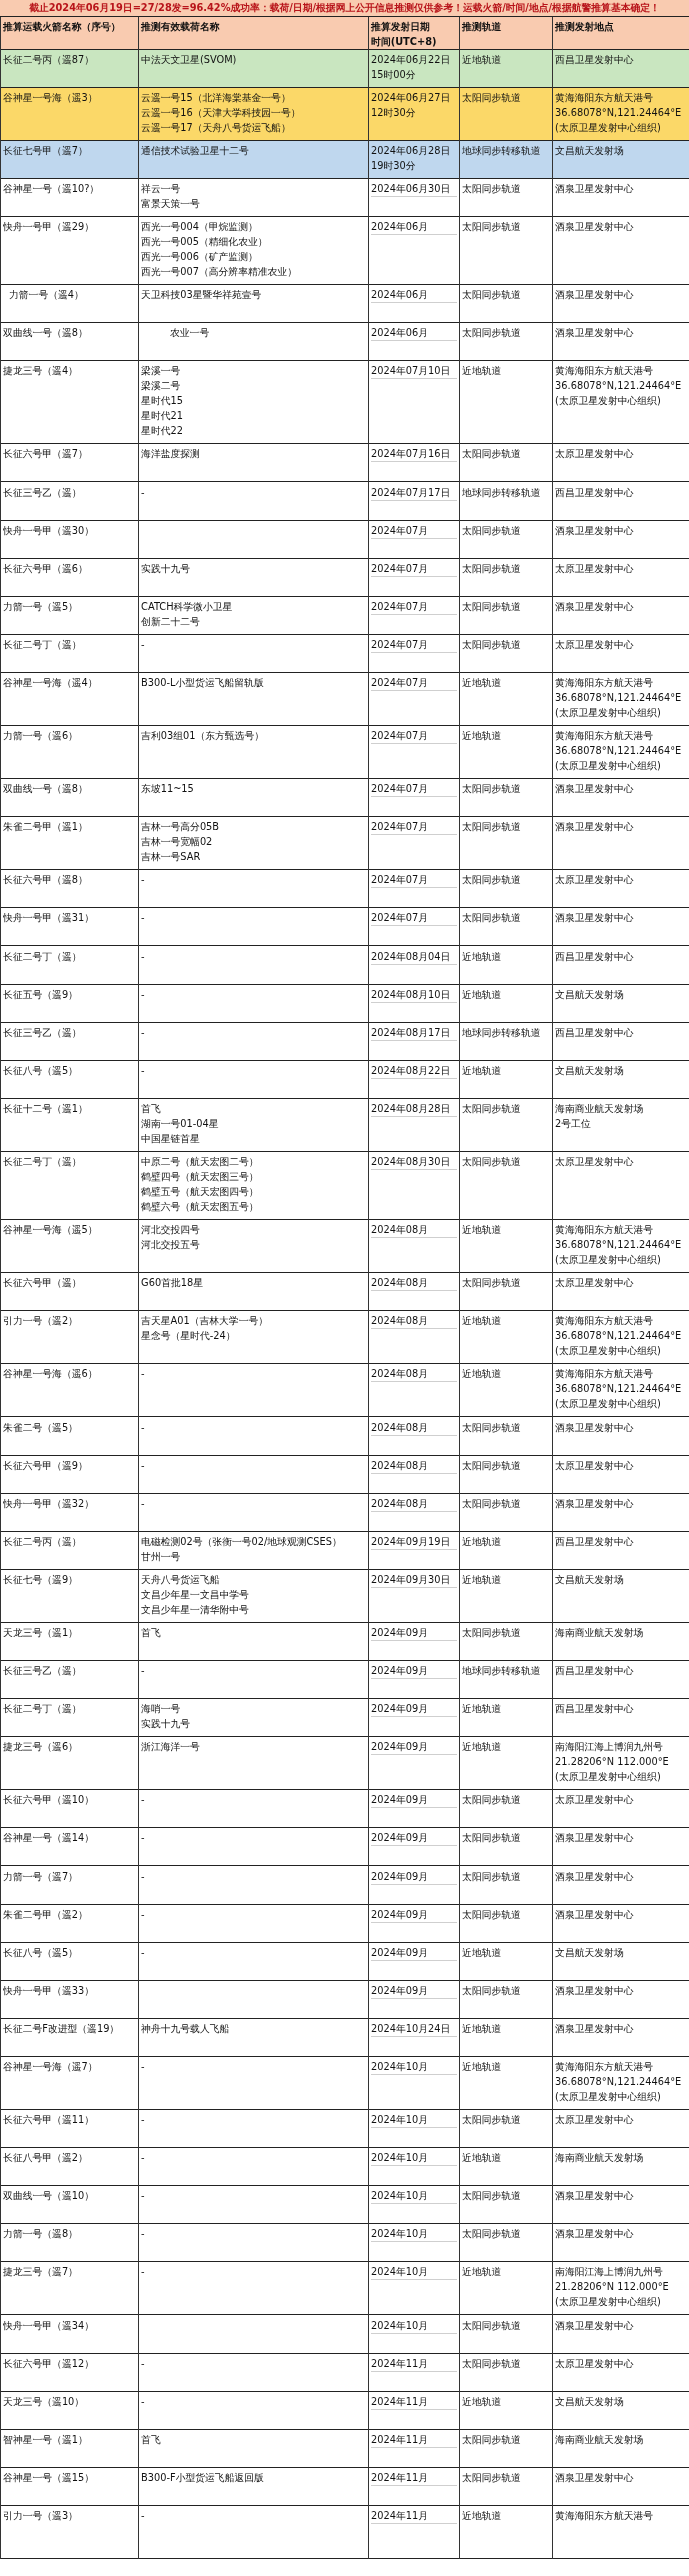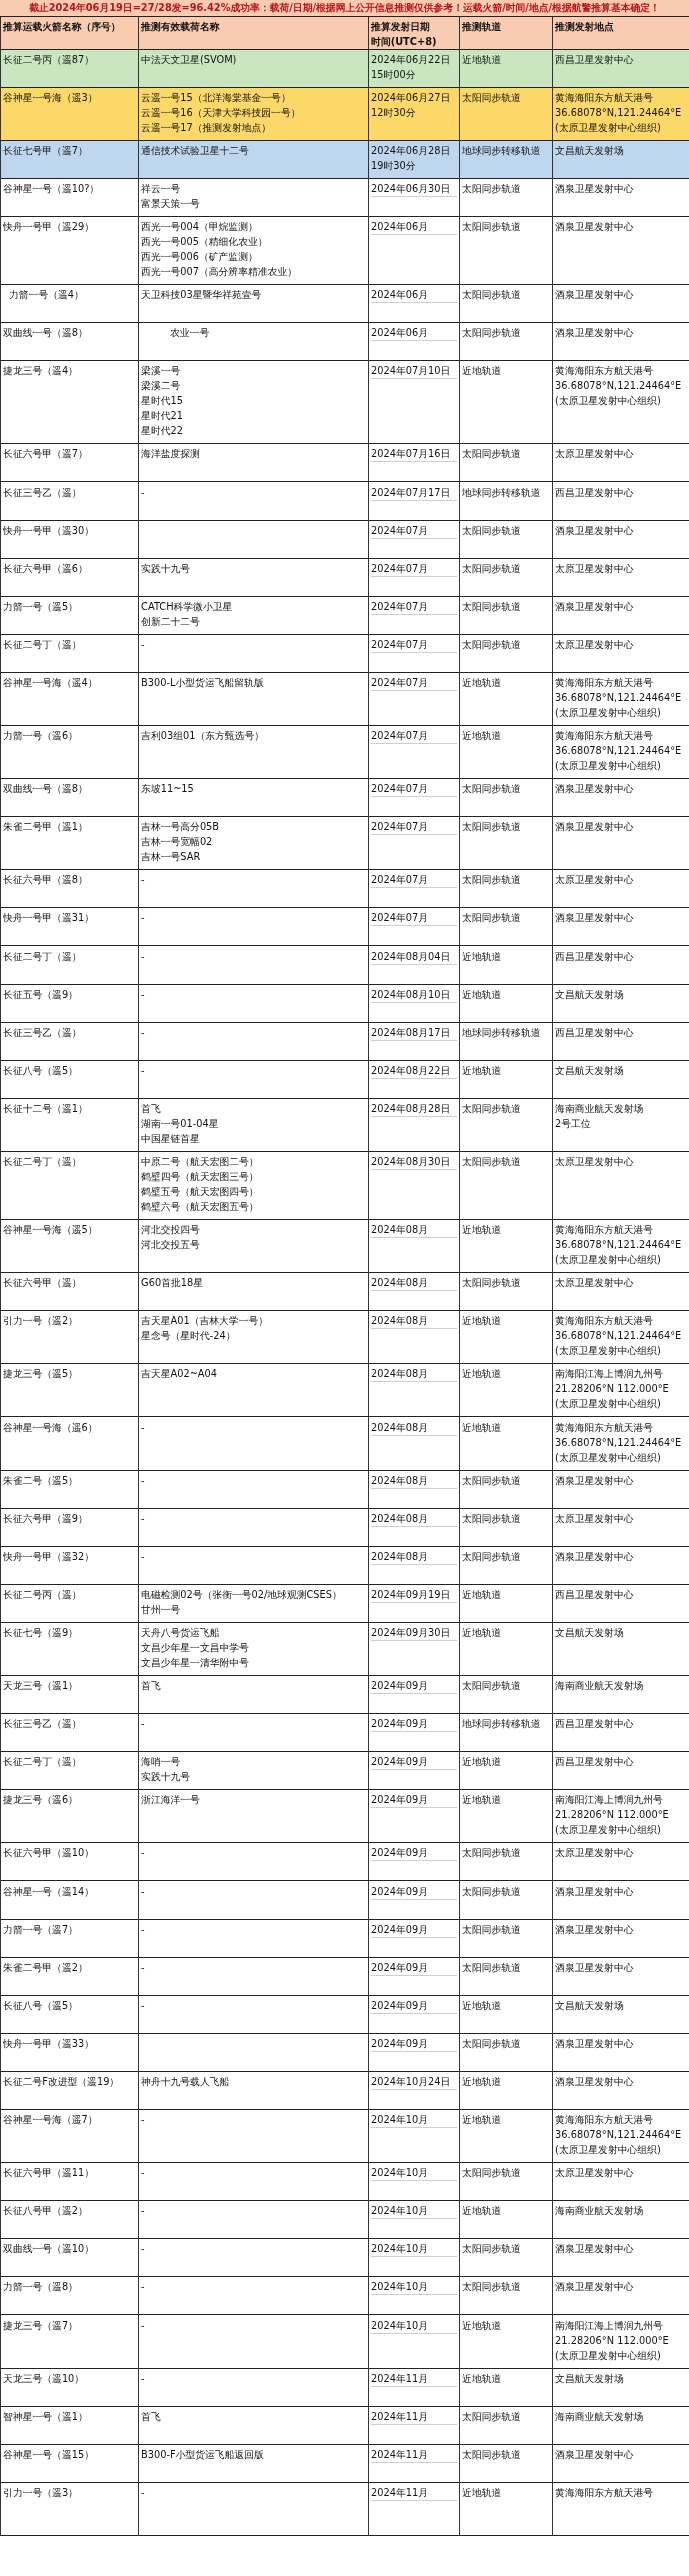--- a/index.html
+++ b/index.html
@@ -61,21 +61,21 @@
           <span class="line">西昌卫星发射中心</span>
         </td>
       </tr>
       <tr class="yellow">
         <td style="height: 50px;">
           <span class="line">谷神星一号海（遥3）</span>
         </td>
         <td style="height: 50px;">
           <span class="line">云遥一号15（北洋海棠基金一号）</span>
           <span class="line">云遥一号16（天津大学科技园一号）</span>
-          <span class="line">云遥一号17（推测发射地点）</span>
+          <span class="line">云遥一号17（天舟八号货运飞船）</span>
         </td>
         <td style="height: 50px;">
           <span class="line">2024年06月27日</span>
           <span class="line">12时30分</span>
         </td>
         <td style="height: 50px;">
           <span class="line">太阳同步轨道</span>
         </td>
         <td style="height: 50px;">
           <span class="line">黄海海阳东方航天港号</span>
@@ -565,436 +565,449 @@
           <span class="line">近地轨道</span>
         </td>
         <td style="height: 50px;">
           <span class="line">黄海海阳东方航天港号</span>
           <span class="line">36.68078°N,121.24464°E</span>
           <span class="line">(太原卫星发射中心组织)</span>
         </td>
       </tr>
       <tr>
         <td style="height: 50px;">
-          <span class="line">捷龙三号（遥5）</span>
-        </td>
-        <td style="height: 50px;">
-          <span class="line">吉天星A02~A04</span>
+          <span class="line">谷神星一号海（遥6）</span>
+        </td>
+        <td style="height: 50px;">
+          <span class="line">-</span>
         </td>
         <td class="date" style="height: 50px;">
           <span class="line">2024年08月</span>
+        </td>
+        <td style="height: 50px;">
+          <span class="line">近地轨道</span>
+        </td>
+        <td style="height: 50px;">
+          <span class="line">黄海海阳东方航天港号</span>
+          <span class="line">36.68078°N,121.24464°E</span>
+          <span class="line">(太原卫星发射中心组织)</span>
+        </td>
+      </tr>
+      <tr>
+        <td style="height: 35px;">
+          <span class="line">朱雀二号（遥5）</span>
+        </td>
+        <td style="height: 35px;">
+          <span class="line">-</span>
+        </td>
+        <td class="date" style="height: 35px;">
+          <span class="line">2024年08月</span>
+        </td>
+        <td style="height: 35px;">
+          <span class="line">太阳同步轨道</span>
+        </td>
+        <td style="height: 35px;">
+          <span class="line">酒泉卫星发射中心</span>
+        </td>
+      </tr>
+      <tr>
+        <td style="height: 35px;">
+          <span class="line">长征六号甲（遥9）</span>
+        </td>
+        <td style="height: 35px;">
+          <span class="line">-</span>
+        </td>
+        <td class="date" style="height: 35px;">
+          <span class="line">2024年08月</span>
+        </td>
+        <td style="height: 35px;">
+          <span class="line">太阳同步轨道</span>
+        </td>
+        <td style="height: 35px;">
+          <span class="line">太原卫星发射中心</span>
+        </td>
+      </tr>
+      <tr>
+        <td style="height: 35px;">
+          <span class="line">快舟一号甲（遥32）</span>
+        </td>
+        <td style="height: 35px;">
+          <span class="line">-</span>
+        </td>
+        <td class="date" style="height: 35px;">
+          <span class="line">2024年08月</span>
+        </td>
+        <td style="height: 35px;">
+          <span class="line">太阳同步轨道</span>
+        </td>
+        <td style="height: 35px;">
+          <span class="line">酒泉卫星发射中心</span>
+        </td>
+      </tr>
+      <tr>
+        <td style="height: 35px;">
+          <span class="line">长征二号丙（遥）</span>
+        </td>
+        <td style="height: 35px;">
+          <span class="line">电磁检测02号（张衡一号02/地球观测CSES）</span>
+          <span class="line">甘州一号</span>
+        </td>
+        <td class="date" style="height: 35px;">
+          <span class="line">2024年09月19日</span>
+        </td>
+        <td style="height: 35px;">
+          <span class="line">近地轨道</span>
+        </td>
+        <td style="height: 35px;">
+          <span class="line">西昌卫星发射中心</span>
+        </td>
+      </tr>
+      <tr>
+        <td style="height: 50px;">
+          <span class="line">长征七号（遥9）</span>
+        </td>
+        <td style="height: 50px;">
+          <span class="line">天舟八号货运飞船</span>
+          <span class="line">文昌少年星一文昌中学号</span>
+          <span class="line">文昌少年星一清华附中号</span>
+        </td>
+        <td class="date" style="height: 50px;">
+          <span class="line">2024年09月30日</span>
+        </td>
+        <td style="height: 50px;">
+          <span class="line">近地轨道</span>
+        </td>
+        <td style="height: 50px;">
+          <span class="line">文昌航天发射场</span>
+        </td>
+      </tr>
+      <tr>
+        <td style="height: 35px;">
+          <span class="line">天龙三号（遥1）</span>
+        </td>
+        <td style="height: 35px;">
+          <span class="line">首飞</span>
+        </td>
+        <td class="date" style="height: 35px;">
+          <span class="line">2024年09月</span>
+        </td>
+        <td style="height: 35px;">
+          <span class="line">太阳同步轨道</span>
+        </td>
+        <td style="height: 35px;">
+          <span class="line">海南商业航天发射场</span>
+        </td>
+      </tr>
+      <tr>
+        <td style="height: 35px;">
+          <span class="line">长征三号乙（遥）</span>
+        </td>
+        <td style="height: 35px;">
+          <span class="line">-</span>
+        </td>
+        <td class="date" style="height: 35px;">
+          <span class="line">2024年09月</span>
+        </td>
+        <td style="height: 35px;">
+          <span class="line">地球同步转移轨道</span>
+        </td>
+        <td style="height: 35px;">
+          <span class="line">西昌卫星发射中心</span>
+        </td>
+      </tr>
+      <tr>
+        <td style="height: 35px;">
+          <span class="line">长征二号丁（遥）</span>
+        </td>
+        <td style="height: 35px;">
+          <span class="line">海哨一号</span>
+          <span class="line">实践十九号</span>
+        </td>
+        <td class="date" style="height: 35px;">
+          <span class="line">2024年09月</span>
+        </td>
+        <td style="height: 35px;">
+          <span class="line">近地轨道</span>
+        </td>
+        <td style="height: 35px;">
+          <span class="line">西昌卫星发射中心</span>
+        </td>
+      </tr>
+      <tr>
+        <td style="height: 50px;">
+          <span class="line">捷龙三号（遥6）</span>
+        </td>
+        <td style="height: 50px;">
+          <span class="line">浙江海洋一号</span>
+        </td>
+        <td class="date" style="height: 50px;">
+          <span class="line">2024年09月</span>
         </td>
         <td style="height: 50px;">
           <span class="line">近地轨道</span>
         </td>
         <td style="height: 50px;">
           <span class="line">南海阳江海上博润九州号</span>
           <span class="line">21.28206°N 112.000°E</span>
           <span class="line">(太原卫星发射中心组织)</span>
         </td>
       </tr>
       <tr>
-        <td style="height: 50px;">
-          <span class="line">谷神星一号海（遥6）</span>
-        </td>
-        <td style="height: 50px;">
-          <span class="line">-</span>
-        </td>
-        <td class="date" style="height: 50px;">
-          <span class="line">2024年08月</span>
+        <td style="height: 35px;">
+          <span class="line">长征六号甲（遥10）</span>
+        </td>
+        <td style="height: 35px;">
+          <span class="line">-</span>
+        </td>
+        <td class="date" style="height: 35px;">
+          <span class="line">2024年09月</span>
+        </td>
+        <td style="height: 35px;">
+          <span class="line">太阳同步轨道</span>
+        </td>
+        <td style="height: 35px;">
+          <span class="line">太原卫星发射中心</span>
+        </td>
+      </tr>
+      <tr>
+        <td style="height: 35px;">
+          <span class="line">谷神星一号（遥14）</span>
+        </td>
+        <td style="height: 35px;">
+          <span class="line">-</span>
+        </td>
+        <td class="date" style="height: 35px;">
+          <span class="line">2024年09月</span>
+        </td>
+        <td style="height: 35px;">
+          <span class="line">太阳同步轨道</span>
+        </td>
+        <td style="height: 35px;">
+          <span class="line">酒泉卫星发射中心</span>
+        </td>
+      </tr>
+      <tr>
+        <td style="height: 35px;">
+          <span class="line">力箭一号（遥7）</span>
+        </td>
+        <td style="height: 35px;">
+          <span class="line">-</span>
+        </td>
+        <td class="date" style="height: 35px;">
+          <span class="line">2024年09月</span>
+        </td>
+        <td style="height: 35px;">
+          <span class="line">太阳同步轨道</span>
+        </td>
+        <td style="height: 35px;">
+          <span class="line">酒泉卫星发射中心</span>
+        </td>
+      </tr>
+      <tr>
+        <td style="height: 35px;">
+          <span class="line">朱雀二号甲（遥2）</span>
+        </td>
+        <td style="height: 35px;">
+          <span class="line">-</span>
+        </td>
+        <td class="date" style="height: 35px;">
+          <span class="line">2024年09月</span>
+        </td>
+        <td style="height: 35px;">
+          <span class="line">太阳同步轨道</span>
+        </td>
+        <td style="height: 35px;">
+          <span class="line">酒泉卫星发射中心</span>
+        </td>
+      </tr>
+      <tr>
+        <td style="height: 35px;">
+          <span class="line">长征八号（遥5）</span>
+        </td>
+        <td style="height: 35px;">
+          <span class="line">-</span>
+        </td>
+        <td class="date" style="height: 35px;">
+          <span class="line">2024年09月</span>
+        </td>
+        <td style="height: 35px;">
+          <span class="line">近地轨道</span>
+        </td>
+        <td style="height: 35px;">
+          <span class="line">文昌航天发射场</span>
+        </td>
+      </tr>
+      <tr>
+        <td style="height: 35px;">
+          <span class="line">快舟一号甲（遥33）</span>
+        </td>
+        <td style="height: 35px;"></td>
+        <td class="date" style="height: 35px;">
+          <span class="line">2024年09月</span>
+        </td>
+        <td style="height: 35px;">
+          <span class="line">太阳同步轨道</span>
+        </td>
+        <td style="height: 35px;">
+          <span class="line">酒泉卫星发射中心</span>
+        </td>
+      </tr>
+      <tr>
+        <td style="height: 35px;">
+          <span class="line">长征二号F改进型（遥19）</span>
+        </td>
+        <td style="height: 35px;">
+          <span class="line">神舟十九号载人飞船</span>
+        </td>
+        <td class="date" style="height: 35px;">
+          <span class="line">2024年10月24日</span>
+        </td>
+        <td style="height: 35px;">
+          <span class="line">近地轨道</span>
+        </td>
+        <td style="height: 35px;">
+          <span class="line">酒泉卫星发射中心</span>
+        </td>
+      </tr>
+      <tr>
+        <td style="height: 50px;">
+          <span class="line">谷神星一号海（遥7）</span>
+        </td>
+        <td style="height: 50px;">
+          <span class="line">-</span>
+        </td>
+        <td class="date" style="height: 50px;">
+          <span class="line">2024年10月</span>
         </td>
         <td style="height: 50px;">
           <span class="line">近地轨道</span>
         </td>
         <td style="height: 50px;">
           <span class="line">黄海海阳东方航天港号</span>
           <span class="line">36.68078°N,121.24464°E</span>
           <span class="line">(太原卫星发射中心组织)</span>
         </td>
       </tr>
       <tr>
         <td style="height: 35px;">
-          <span class="line">朱雀二号（遥5）</span>
-        </td>
-        <td style="height: 35px;">
-          <span class="line">-</span>
-        </td>
-        <td class="date" style="height: 35px;">
-          <span class="line">2024年08月</span>
-        </td>
-        <td style="height: 35px;">
-          <span class="line">太阳同步轨道</span>
-        </td>
-        <td style="height: 35px;">
-          <span class="line">酒泉卫星发射中心</span>
-        </td>
-      </tr>
-      <tr>
-        <td style="height: 35px;">
-          <span class="line">长征六号甲（遥9）</span>
-        </td>
-        <td style="height: 35px;">
-          <span class="line">-</span>
-        </td>
-        <td class="date" style="height: 35px;">
-          <span class="line">2024年08月</span>
+          <span class="line">长征六号甲（遥11）</span>
+        </td>
+        <td style="height: 35px;">
+          <span class="line">-</span>
+        </td>
+        <td class="date" style="height: 35px;">
+          <span class="line">2024年10月</span>
         </td>
         <td style="height: 35px;">
           <span class="line">太阳同步轨道</span>
         </td>
         <td style="height: 35px;">
           <span class="line">太原卫星发射中心</span>
         </td>
       </tr>
       <tr>
         <td style="height: 35px;">
-          <span class="line">快舟一号甲（遥32）</span>
-        </td>
-        <td style="height: 35px;">
-          <span class="line">-</span>
-        </td>
-        <td class="date" style="height: 35px;">
-          <span class="line">2024年08月</span>
-        </td>
-        <td style="height: 35px;">
-          <span class="line">太阳同步轨道</span>
-        </td>
-        <td style="height: 35px;">
-          <span class="line">酒泉卫星发射中心</span>
-        </td>
-      </tr>
-      <tr>
-        <td style="height: 35px;">
-          <span class="line">长征二号丙（遥）</span>
-        </td>
-        <td style="height: 35px;">
-          <span class="line">电磁检测02号（张衡一号02/地球观测CSES）</span>
-          <span class="line">甘州一号</span>
-        </td>
-        <td class="date" style="height: 35px;">
-          <span class="line">2024年09月19日</span>
-        </td>
-        <td style="height: 35px;">
-          <span class="line">近地轨道</span>
-        </td>
-        <td style="height: 35px;">
-          <span class="line">西昌卫星发射中心</span>
-        </td>
-      </tr>
-      <tr>
-        <td style="height: 50px;">
-          <span class="line">长征七号（遥9）</span>
-        </td>
-        <td style="height: 50px;">
-          <span class="line">天舟八号货运飞船</span>
-          <span class="line">文昌少年星一文昌中学号</span>
-          <span class="line">文昌少年星一清华附中号</span>
-        </td>
-        <td class="date" style="height: 50px;">
-          <span class="line">2024年09月30日</span>
-        </td>
-        <td style="height: 50px;">
-          <span class="line">近地轨道</span>
-        </td>
-        <td style="height: 50px;">
-          <span class="line">文昌航天发射场</span>
-        </td>
-      </tr>
-      <tr>
-        <td style="height: 35px;">
-          <span class="line">天龙三号（遥1）</span>
-        </td>
-        <td style="height: 35px;">
-          <span class="line">首飞</span>
-        </td>
-        <td class="date" style="height: 35px;">
-          <span class="line">2024年09月</span>
-        </td>
-        <td style="height: 35px;">
-          <span class="line">太阳同步轨道</span>
+          <span class="line">长征八号甲（遥2）</span>
+        </td>
+        <td style="height: 35px;">
+          <span class="line">-</span>
+        </td>
+        <td class="date" style="height: 35px;">
+          <span class="line">2024年10月</span>
+        </td>
+        <td style="height: 35px;">
+          <span class="line">近地轨道</span>
         </td>
         <td style="height: 35px;">
           <span class="line">海南商业航天发射场</span>
         </td>
       </tr>
       <tr>
         <td style="height: 35px;">
-          <span class="line">长征三号乙（遥）</span>
-        </td>
-        <td style="height: 35px;">
-          <span class="line">-</span>
-        </td>
-        <td class="date" style="height: 35px;">
-          <span class="line">2024年09月</span>
-        </td>
-        <td style="height: 35px;">
-          <span class="line">地球同步转移轨道</span>
-        </td>
-        <td style="height: 35px;">
-          <span class="line">西昌卫星发射中心</span>
-        </td>
-      </tr>
-      <tr>
-        <td style="height: 35px;">
-          <span class="line">长征二号丁（遥）</span>
-        </td>
-        <td style="height: 35px;">
-          <span class="line">海哨一号</span>
-          <span class="line">实践十九号</span>
-        </td>
-        <td class="date" style="height: 35px;">
-          <span class="line">2024年09月</span>
-        </td>
-        <td style="height: 35px;">
-          <span class="line">近地轨道</span>
-        </td>
-        <td style="height: 35px;">
-          <span class="line">西昌卫星发射中心</span>
-        </td>
-      </tr>
-      <tr>
-        <td style="height: 50px;">
-          <span class="line">捷龙三号（遥6）</span>
-        </td>
-        <td style="height: 50px;">
-          <span class="line">浙江海洋一号</span>
-        </td>
-        <td class="date" style="height: 50px;">
-          <span class="line">2024年09月</span>
+          <span class="line">双曲线一号（遥10）</span>
+        </td>
+        <td style="height: 35px;">
+          <span class="line">-</span>
+        </td>
+        <td class="date" style="height: 35px;">
+          <span class="line">2024年10月</span>
+        </td>
+        <td style="height: 35px;">
+          <span class="line">太阳同步轨道</span>
+        </td>
+        <td style="height: 35px;">
+          <span class="line">酒泉卫星发射中心</span>
+        </td>
+      </tr>
+      <tr>
+        <td style="height: 35px;">
+          <span class="line">力箭一号（遥8）</span>
+        </td>
+        <td style="height: 35px;">
+          <span class="line">-</span>
+        </td>
+        <td class="date" style="height: 35px;">
+          <span class="line">2024年10月</span>
+        </td>
+        <td style="height: 35px;">
+          <span class="line">太阳同步轨道</span>
+        </td>
+        <td style="height: 35px;">
+          <span class="line">酒泉卫星发射中心</span>
+        </td>
+      </tr>
+      <tr>
+        <td style="height: 50px;">
+          <span class="line">捷龙三号（遥7）</span>
+        </td>
+        <td style="height: 50px;">
+          <span class="line">-</span>
+        </td>
+        <td class="date" style="height: 50px;">
+          <span class="line">2024年10月</span>
         </td>
         <td style="height: 50px;">
           <span class="line">近地轨道</span>
         </td>
         <td style="height: 50px;">
           <span class="line">南海阳江海上博润九州号</span>
           <span class="line">21.28206°N 112.000°E</span>
           <span class="line">(太原卫星发射中心组织)</span>
         </td>
       </tr>
       <tr>
         <td style="height: 35px;">
-          <span class="line">长征六号甲（遥10）</span>
-        </td>
-        <td style="height: 35px;">
-          <span class="line">-</span>
-        </td>
-        <td class="date" style="height: 35px;">
-          <span class="line">2024年09月</span>
+          <span class="line">快舟一号甲（遥34）</span>
+        </td>
+        <td style="height: 35px;"></td>
+        <td class="date" style="height: 35px;">
+          <span class="line">2024年10月</span>
+        </td>
+        <td style="height: 35px;">
+          <span class="line">太阳同步轨道</span>
+        </td>
+        <td style="height: 35px;">
+          <span class="line">酒泉卫星发射中心</span>
+        </td>
+      </tr>
+      <tr>
+        <td style="height: 35px;">
+          <span class="line">长征六号甲（遥12）</span>
+        </td>
+        <td style="height: 35px;">
+          <span class="line">-</span>
+        </td>
+        <td class="date" style="height: 35px;">
+          <span class="line">2024年11月</span>
         </td>
         <td style="height: 35px;">
           <span class="line">太阳同步轨道</span>
         </td>
         <td style="height: 35px;">
           <span class="line">太原卫星发射中心</span>
-        </td>
-      </tr>
-      <tr>
-        <td style="height: 35px;">
-          <span class="line">谷神星一号（遥14）</span>
-        </td>
-        <td style="height: 35px;">
-          <span class="line">-</span>
-        </td>
-        <td class="date" style="height: 35px;">
-          <span class="line">2024年09月</span>
-        </td>
-        <td style="height: 35px;">
-          <span class="line">太阳同步轨道</span>
-        </td>
-        <td style="height: 35px;">
-          <span class="line">酒泉卫星发射中心</span>
-        </td>
-      </tr>
-      <tr>
-        <td style="height: 35px;">
-          <span class="line">力箭一号（遥7）</span>
-        </td>
-        <td style="height: 35px;">
-          <span class="line">-</span>
-        </td>
-        <td class="date" style="height: 35px;">
-          <span class="line">2024年09月</span>
-        </td>
-        <td style="height: 35px;">
-          <span class="line">太阳同步轨道</span>
-        </td>
-        <td style="height: 35px;">
-          <span class="line">酒泉卫星发射中心</span>
-        </td>
-      </tr>
-      <tr>
-        <td style="height: 35px;">
-          <span class="line">朱雀二号甲（遥2）</span>
-        </td>
-        <td style="height: 35px;">
-          <span class="line">-</span>
-        </td>
-        <td class="date" style="height: 35px;">
-          <span class="line">2024年09月</span>
-        </td>
-        <td style="height: 35px;">
-          <span class="line">太阳同步轨道</span>
-        </td>
-        <td style="height: 35px;">
-          <span class="line">酒泉卫星发射中心</span>
-        </td>
-      </tr>
-      <tr>
-        <td style="height: 35px;">
-          <span class="line">长征八号（遥5）</span>
-        </td>
-        <td style="height: 35px;">
-          <span class="line">-</span>
-        </td>
-        <td class="date" style="height: 35px;">
-          <span class="line">2024年09月</span>
-        </td>
-        <td style="height: 35px;">
-          <span class="line">近地轨道</span>
-        </td>
-        <td style="height: 35px;">
-          <span class="line">文昌航天发射场</span>
-        </td>
-      </tr>
-      <tr>
-        <td style="height: 35px;">
-          <span class="line">快舟一号甲（遥33）</span>
-        </td>
-        <td style="height: 35px;"></td>
-        <td class="date" style="height: 35px;">
-          <span class="line">2024年09月</span>
-        </td>
-        <td style="height: 35px;">
-          <span class="line">太阳同步轨道</span>
-        </td>
-        <td style="height: 35px;">
-          <span class="line">酒泉卫星发射中心</span>
-        </td>
-      </tr>
-      <tr>
-        <td style="height: 35px;">
-          <span class="line">长征二号F改进型（遥19）</span>
-        </td>
-        <td style="height: 35px;">
-          <span class="line">神舟十九号载人飞船</span>
-        </td>
-        <td class="date" style="height: 35px;">
-          <span class="line">2024年10月24日</span>
-        </td>
-        <td style="height: 35px;">
-          <span class="line">近地轨道</span>
-        </td>
-        <td style="height: 35px;">
-          <span class="line">酒泉卫星发射中心</span>
-        </td>
-      </tr>
-      <tr>
-        <td style="height: 50px;">
-          <span class="line">谷神星一号海（遥7）</span>
-        </td>
-        <td style="height: 50px;">
-          <span class="line">-</span>
-        </td>
-        <td class="date" style="height: 50px;">
-          <span class="line">2024年10月</span>
-        </td>
-        <td style="height: 50px;">
-          <span class="line">近地轨道</span>
-        </td>
-        <td style="height: 50px;">
-          <span class="line">黄海海阳东方航天港号</span>
-          <span class="line">36.68078°N,121.24464°E</span>
-          <span class="line">(太原卫星发射中心组织)</span>
-        </td>
-      </tr>
-      <tr>
-        <td style="height: 35px;">
-          <span class="line">长征六号甲（遥11）</span>
-        </td>
-        <td style="height: 35px;">
-          <span class="line">-</span>
-        </td>
-        <td class="date" style="height: 35px;">
-          <span class="line">2024年10月</span>
-        </td>
-        <td style="height: 35px;">
-          <span class="line">太阳同步轨道</span>
-        </td>
-        <td style="height: 35px;">
-          <span class="line">太原卫星发射中心</span>
-        </td>
-      </tr>
-      <tr>
-        <td style="height: 35px;">
-          <span class="line">长征八号甲（遥2）</span>
-        </td>
-        <td style="height: 35px;">
-          <span class="line">-</span>
-        </td>
-        <td class="date" style="height: 35px;">
-          <span class="line">2024年10月</span>
-        </td>
-        <td style="height: 35px;">
-          <span class="line">近地轨道</span>
-        </td>
-        <td style="height: 35px;">
-          <span class="line">海南商业航天发射场</span>
-        </td>
-      </tr>
-      <tr>
-        <td style="height: 35px;">
-          <span class="line">双曲线一号（遥10）</span>
-        </td>
-        <td style="height: 35px;">
-          <span class="line">-</span>
-        </td>
-        <td class="date" style="height: 35px;">
-          <span class="line">2024年10月</span>
-        </td>
-        <td style="height: 35px;">
-          <span class="line">太阳同步轨道</span>
-        </td>
-        <td style="height: 35px;">
-          <span class="line">酒泉卫星发射中心</span>
-        </td>
-      </tr>
-      <tr>
-        <td style="height: 35px;">
-          <span class="line">力箭一号（遥8）</span>
-        </td>
-        <td style="height: 35px;">
-          <span class="line">-</span>
-        </td>
-        <td class="date" style="height: 35px;">
-          <span class="line">2024年10月</span>
-        </td>
-        <td style="height: 35px;">
-          <span class="line">太阳同步轨道</span>
-        </td>
-        <td style="height: 35px;">
-          <span class="line">酒泉卫星发射中心</span>
-        </td>
-      </tr>
-      <tr>
-        <td style="height: 50px;">
-          <span class="line">捷龙三号（遥7）</span>
-        </td>
-        <td style="height: 50px;">
-          <span class="line">-</span>
-        </td>
-        <td class="date" style="height: 50px;">
-          <span class="line">2024年10月</span>
-        </td>
-        <td style="height: 50px;">
-          <span class="line">近地轨道</span>
-        </td>
-        <td style="height: 50px;">
-          <span class="line">南海阳江海上博润九州号</span>
-          <span class="line">21.28206°N 112.000°E</span>
-          <span class="line">(太原卫星发射中心组织)</span>
         </td>
       </tr>
       <tr>
         <td style="height: 35px;">
           <span class="line">天龙三号（遥10）</span>
         </td>
         <td style="height: 35px;">
           <span class="line">-</span>
         </td>
         <td class="date" style="height: 35px;">

